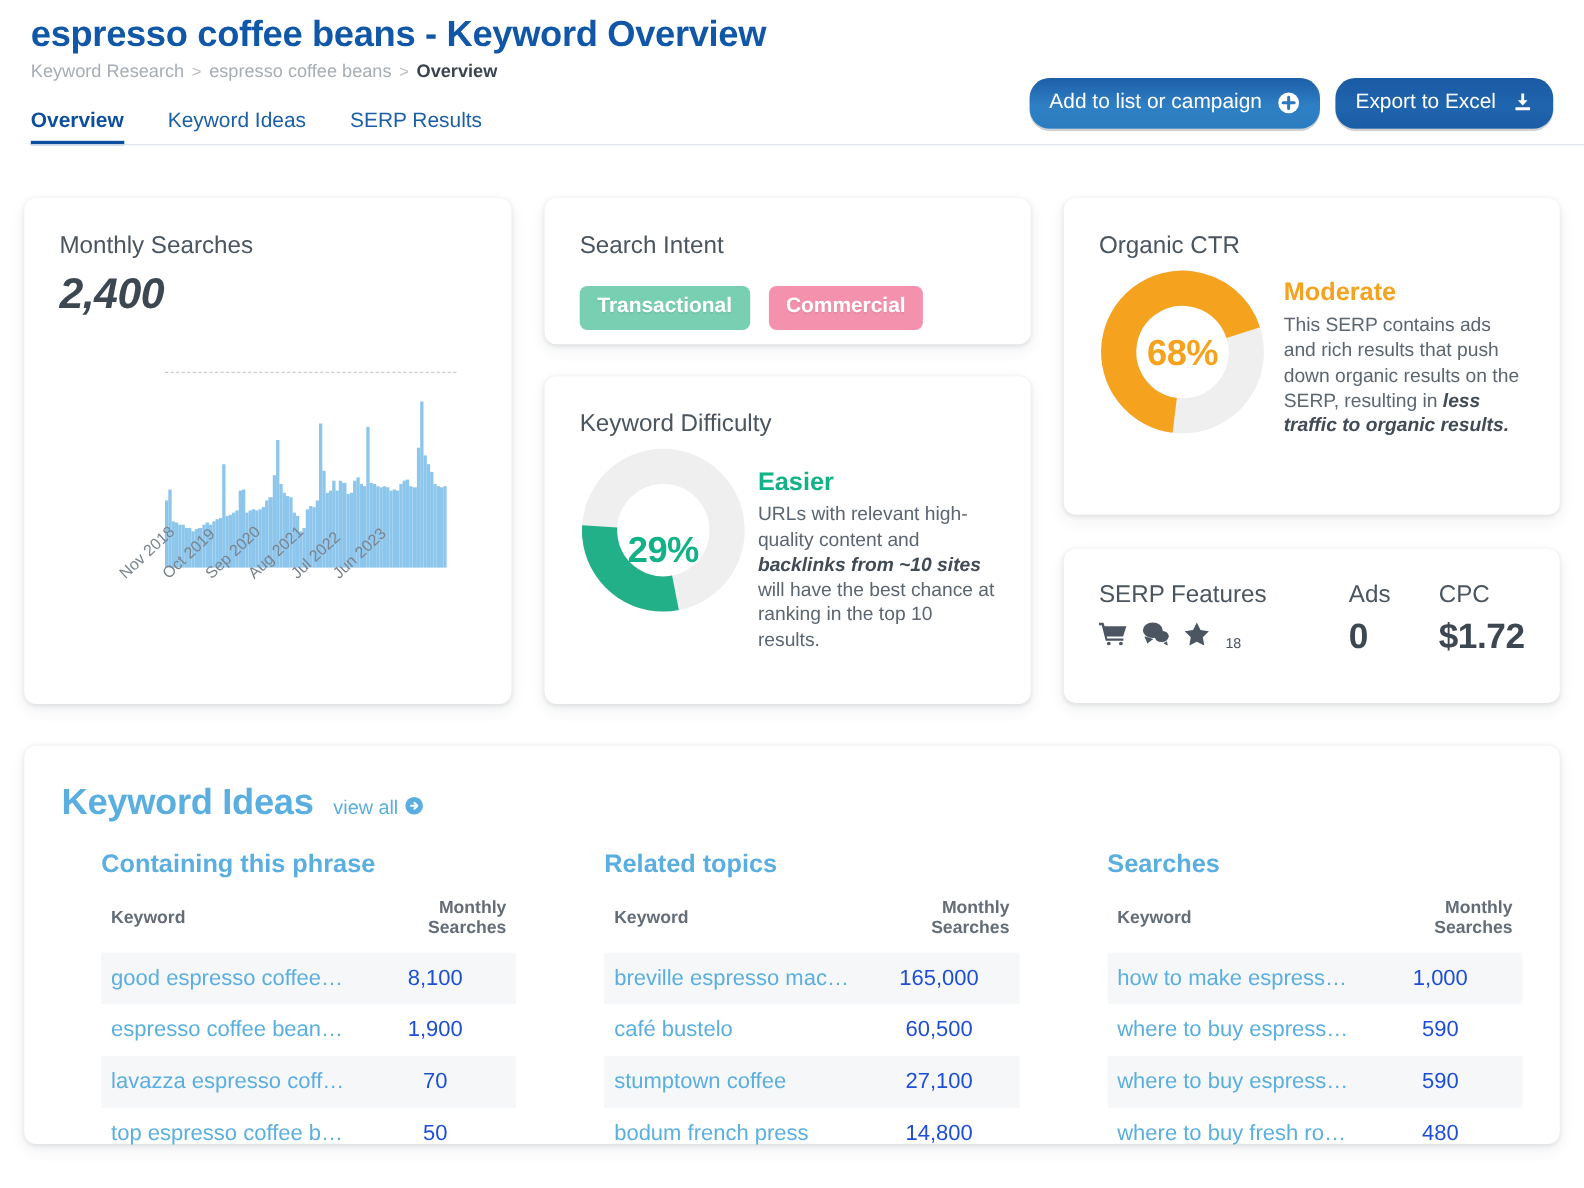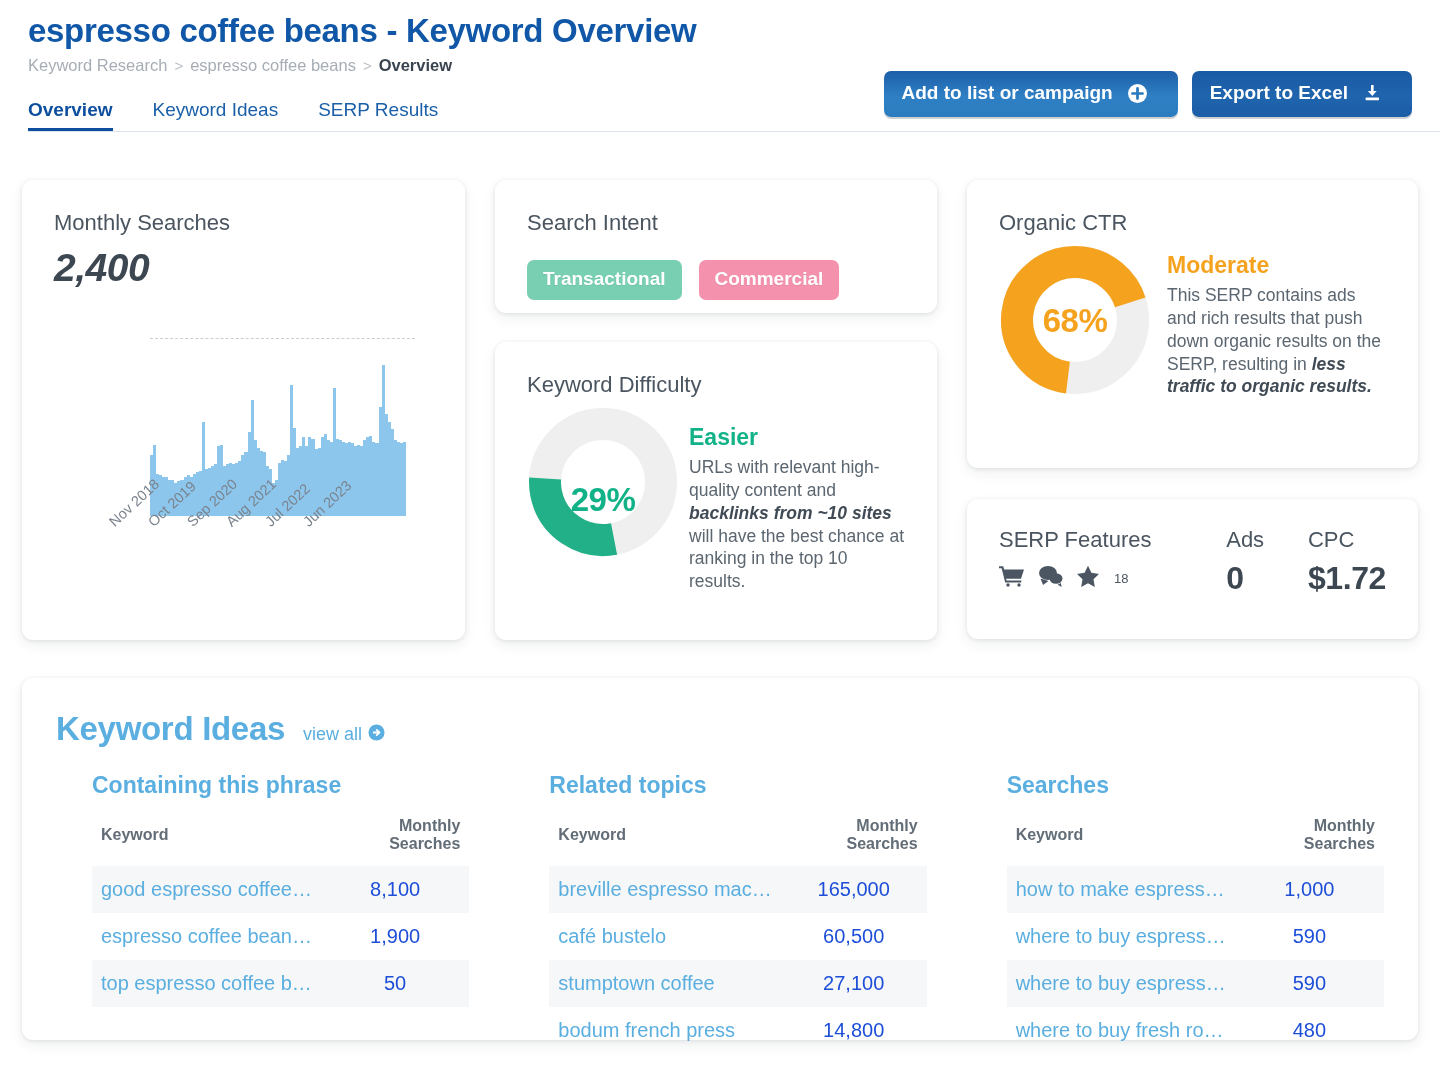--- a/index.html
+++ b/index.html
@@ -43,24 +43,23 @@
     border-bottom: 1px solid #dde3ea;
   }
 
   .head-actions {
     position: absolute; right: 28px; top: -28px;
     display: flex; gap: 14px;
   }
   .btn {
     display: inline-flex; align-items: center; gap: 14px;
     color: #fff; font-size: 19px;
-    border-radius: 7px; padding: 11px 30px 13px 18px;
+    border-radius: 18px; padding: 11px 18px 13px 18px;
     border: none; cursor: pointer; white-space: nowrap;
     box-shadow: 0 2px 0 rgba(0,0,0,0.18);
-    font-weight: bold;
   }
   .btn-add {
     background: linear-gradient(180deg,#1c5fa9 0%, #2f7fc4 55%, #2c7cc0 100%);
   }
   .btn-export {
     background: linear-gradient(180deg,#1a5aa4 0%, #1f65ad 55%, #1b5ca6 100%);
   }
   .btn .ico { display: inline-flex; align-items: center; }
 
   
@@ -128,21 +127,21 @@
   .ctr-card { height: 288px; }
   .ctr-body { display: flex; gap: 16px; margin-top: -6px; }
 
   
   .serp-card { height: 140px; }
   .serp-grid {
     display: flex; align-items: flex-start;
     padding: 28px 32px 0 32px; gap: 0px;
   }
   .serp-col-label { font-size: 22px; color: #4a5560; }
-  .serp-icons { display: flex; align-items: center; gap: 13px; margin-top: 12px; color: #4b5662; }
+  .serp-icons { display: flex; align-items: flex-end; gap: 13px; margin-top: 12px; color: #4b5662; }
   .serp-icons .sup { font-size: 13px; vertical-align: super; margin-left: 1px; }
   .serp-val { font-size: 32px; font-weight: bold; color: #3d4752; margin-top: 7px; letter-spacing: -0.4px; }
   .serp-c1 { width: 228px; }
   .serp-c2 { width: 82px; }
   .serp-c3 { }
 
   
   .ideas {
     margin: 38px 22px 0 22px; background: #fff; border-radius: 11px;
     box-shadow: 0 1px 4px rgba(30,40,60,.10), 0 5px 14px rgba(30,40,60,.07);
@@ -440,20 +439,24 @@
           <tbody>
             <tr>
               <td class="kw">good espresso coffee…</td>
               <td class="num">8,100</td>
             </tr>
             <tr>
               <td class="kw">espresso coffee bean…</td>
               <td class="num">1,900</td>
             </tr>
             <tr>
+              <td class="kw">lavazza espresso coff…</td>
+              <td class="num">70</td>
+            </tr>
+            <tr>
               <td class="kw">top espresso coffee b…</td>
               <td class="num">50</td>
             </tr>
           </tbody>
         </table>
       </div>
       <div class="col">
         <div class="col-head">Related topics</div>
         <table>
           <thead>

